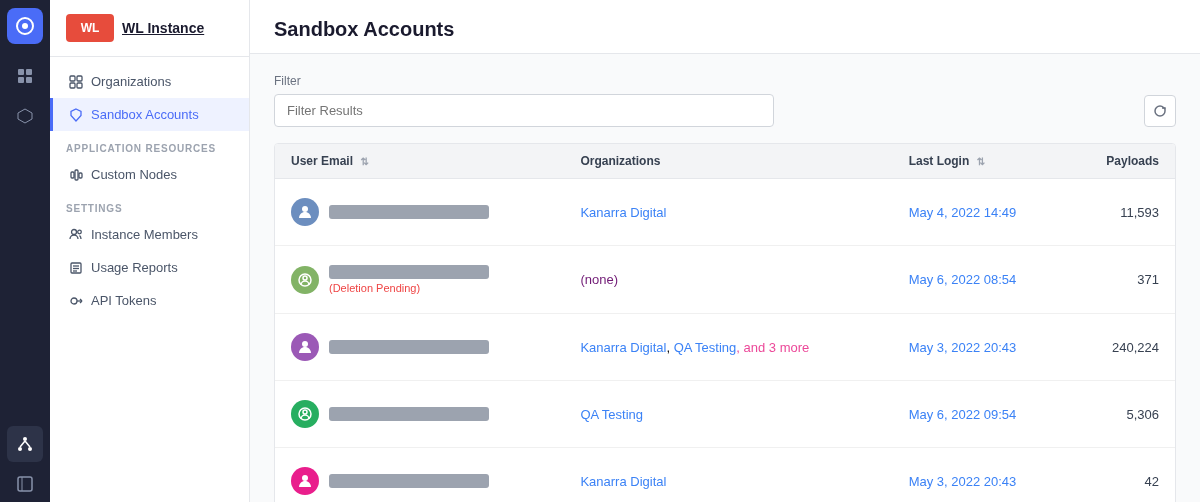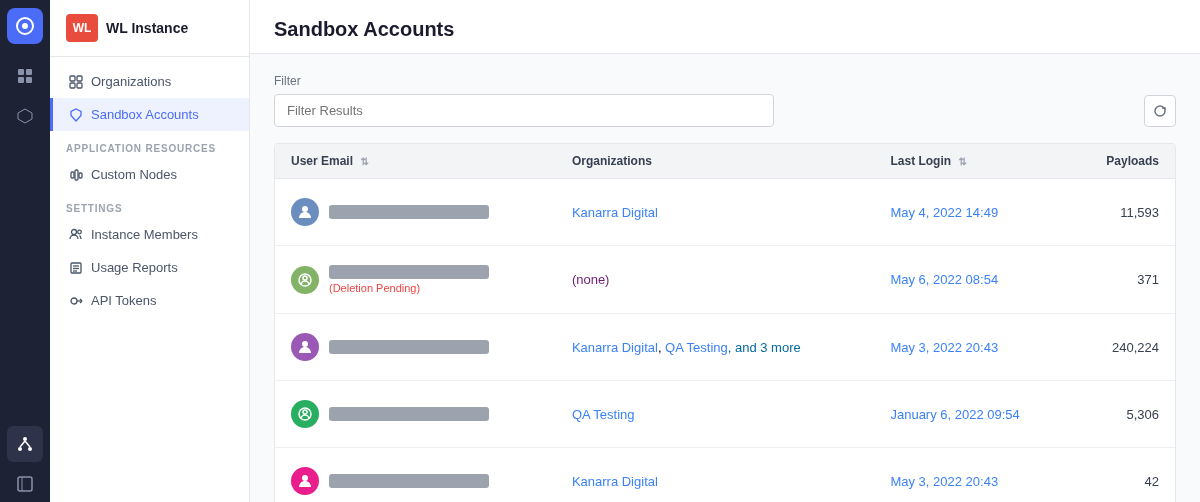--- a/index.html
+++ b/index.html
@@ -51,35 +51,36 @@
       overflow-y: auto;
     }
     .sidebar-header {
       display: flex;
       align-items: center;
       gap: 8px;
       padding: 14px 16px;
       border-bottom: 1px solid #e5e7eb;
     }
     .sidebar-header-icon {
-      width: 32px;
+      width: 48px;
       height: 28px;
       background: #e74c3c;
       border-radius: 4px;
       display: flex;
       align-items: center;
       justify-content: center;
       color: white;
       font-size: 12px;
       font-weight: bold;
     }
     .sidebar-header-title {
       font-weight: 600;
       font-size: 14px;
       color: #1a1a2e;
+      text-decoration: underline;
     }
     .sidebar-nav {
       padding: 8px 0;
     }
     .sidebar-nav-item {
       display: flex;
       align-items: center;
       gap: 8px;
       padding: 9px 16px;
       cursor: pointer;
@@ -439,41 +440,41 @@
                     <svg width="16" height="16" viewBox="0 0 16 16" fill="white">
                       <circle cx="8" cy="5" r="3"></circle>
                       <path d="M2 14c0-3.3 2.7-6 6-6s6 2.7 6 6" fill="white"></path>
                     </svg>
                   </div>
                   <div class="user-email-block">
                     <div class="email-bar"></div>
                   </div>
                 </div>
               </td>
-              <td><a class="org-link" href="#">Kanarra Digital</a>, <a class="org-link" href="#">QA Testing</a><span style="color: #0369a1;">, and 3 more</span></td>
+              <td><a class="org-link" href="#">Kanarra Digital</a>, <a class="org-link" href="#">QA Testing</a><span style="color: #ec4899;">, and 3 more</span></td>
               <td class="last-login-cell">May 3, 2022 20:43</td>
               <td class="payloads-cell">240,224</td>
             </tr>
             <tr>
               <td>
                 <div class="user-cell">
                   <div class="user-avatar" style="background: rgb(39, 174, 96);">
                     <svg width="16" height="16" viewBox="0 0 16 16" fill="none" stroke="white" stroke-width="1.5">
                       <circle cx="8" cy="8" r="6"></circle>
                       <circle cx="8" cy="6" r="2"></circle>
                       <path d="M4 13c0-2.2 1.8-4 4-4s4 1.8 4 4"></path>
                     </svg>
                   </div>
                   <div class="user-email-block">
                     <div class="email-bar"></div>
                   </div>
                 </div>
               </td>
               <td><a class="org-link" href="#">QA Testing</a></td>
-              <td class="last-login-cell">January 6, 2022 09:54</td>
+              <td class="last-login-cell">May 6, 2022 09:54</td>
               <td class="payloads-cell">5,306</td>
             </tr>
             <tr>
               <td>
                 <div class="user-cell">
                   <div class="user-avatar" style="background: rgb(233, 30, 140);">
                     <svg width="16" height="16" viewBox="0 0 16 16" fill="white">
                       <circle cx="8" cy="5" r="3"></circle>
                       <path d="M2 14c0-3.3 2.7-6 6-6s6 2.7 6 6" fill="white"></path>
                     </svg>

